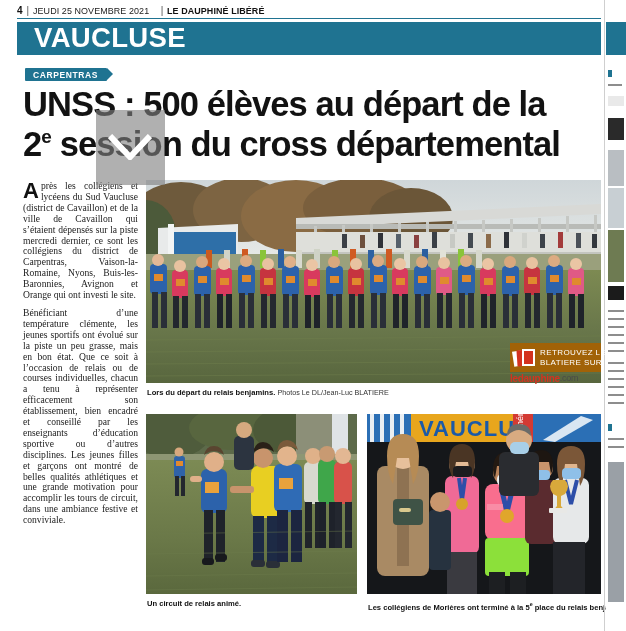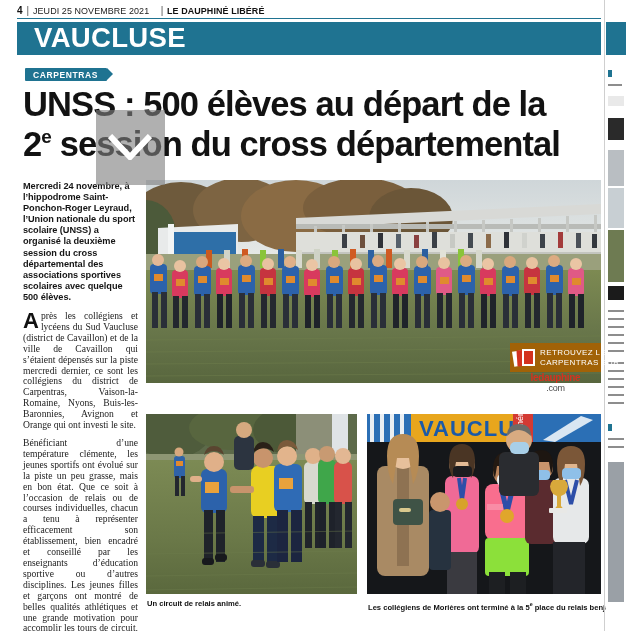--- a/index.html
+++ b/index.html
@@ -256,21 +256,20 @@
     position: absolute;
     left: 510px; top: 372px;
     width: 91px; height: 12px;
     z-index: 12;
     display: flex;
     align-items: center;
     font-family: "Liberation Sans", sans-serif;
     font-weight: bold;
     font-size: 10px;
     letter-spacing: -0.3px;
-    flex-direction: column;
   }
   .url-red { color: #d4321f; }
   .url-grey { color: #4a4a4a; font-weight: normal; font-size: 9px; }
 
   
   .gutter-rule {
     position: absolute;
     left: 604px; top: 0;
     width: 1px; height: 631px;
     background: #cfcfcf;
@@ -324,21 +323,20 @@
   <div class="section-bar-title">VAUCLUSE</div>
 
   <div class="locality">CARPENTRAS</div>
 
   <div class="headline">
     <span>UNSS : 500 élèves au départ de la</span><br>
     <span>2</span><sup>e</sup><span> session du cross départemental</span>
   </div>
 
   <div class="col-left">
-    <p class="lede">Mercredi 24 novembre, à l’hippodrome Saint-Ponchon-Roger Leyraud, l’Union nationale du sport scolaire (UNSS) a organisé la deuxième session du cross départemental des associations sportives scolaires avec quelque 500 élèves.</p>
     <p class="body-para"><span class="dropcap">A</span><span>près les collégiens et lycéens du Sud Vaucluse (district de Cavaillon) et de la ville de Cavaillon qui s’étaient dépensés sur la piste mercredi dernier, ce sont les collégiens du district de Carpentras, Vaison-la-Romaine, Nyons, Buis-les-Baronnies, Avignon et Orange qui ont investi le site.</span></p>
     <p class="body-para">Bénéficiant d’une température clémente, les jeunes sportifs ont évolué sur la piste un peu grasse, mais en bon état. Que ce soit à l’occasion de relais ou de courses individuelles, chacun a tenu à représenter efficacement son établissement, bien encadré et conseillé par les enseignants d’éducation sportive ou d’autres disciplines. Les jeunes filles et garçons ont montré de belles qualités athlétiques et une grande motivation pour accomplir les tours de circuit, dans une ambiance festive et conviviale.</p>
 
   </div>
 
   <div class="photo photo-main">
     <svg width="455" height="203" viewBox="0 0 455 203" preserveAspectRatio="none">
       <defs>
         <linearGradient id="skyG" x1="0" y1="0" x2="0" y2="1">
           <stop offset="0%" stop-color="#cfd6d9"></stop>
@@ -605,28 +603,32 @@
     <div class="diaporama-icon">
       <svg width="26" height="22" viewBox="0 0 26 22">
         <rect x="1" y="4" width="11" height="15" fill="#ffffff" transform="rotate(-9 6 11)"></rect>
         <rect x="5" y="3" width="12" height="16" fill="#d4321f" transform="rotate(-4 11 11)"></rect>
         <rect x="10" y="2" width="13" height="17" fill="#ffffff"></rect>
         <rect x="12" y="4" width="9" height="13" fill="#d4321f"></rect>
       </svg>
     </div>
     <div class="diaporama-text">
       <span>RETROUVEZ LE</span><br>
-      <span>CARPENTRAS SUR</span>
+      <span>BLATIERE SUR</span>
     </div>
   </div>
   <div class="diaporama-url">
     <span class="url-red">ledauphine</span>
       <span class="url-grey">.com</span>
   </div>
 
+  <div class="caption cap-main">
+    <b>Lors du départ du relais benjamins.</b>
+    <span class="credit">Photos Le DL/Jean-Luc BLATIERE</span>
+  </div>
 
   <div class="photo photo-bl">
     <svg width="211" height="180" viewBox="0 0 211 180" preserveAspectRatio="none">
       <defs>
         <linearGradient id="g2" x1="0" y1="0" x2="0" y2="1">
           <stop offset="0%" stop-color="#7c8a54"></stop>
             <stop offset="60%" stop-color="#6a7848"></stop>
             <stop offset="100%" stop-color="#5a683d"></stop>
         </linearGradient>
       </defs>

